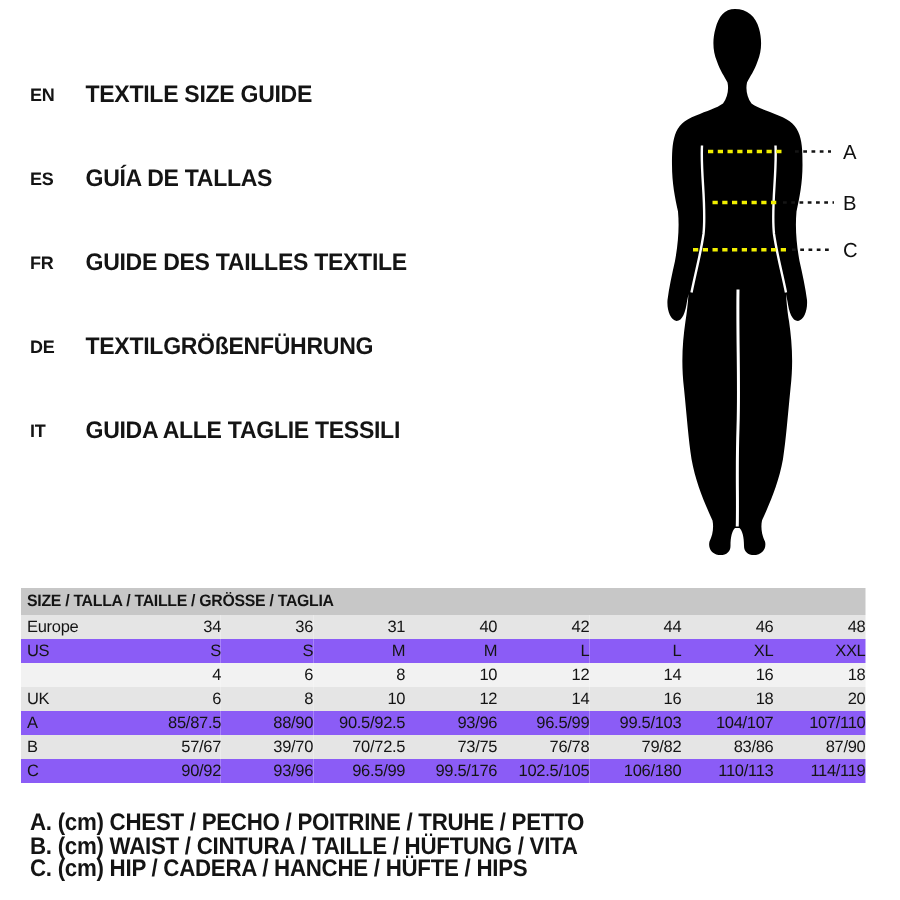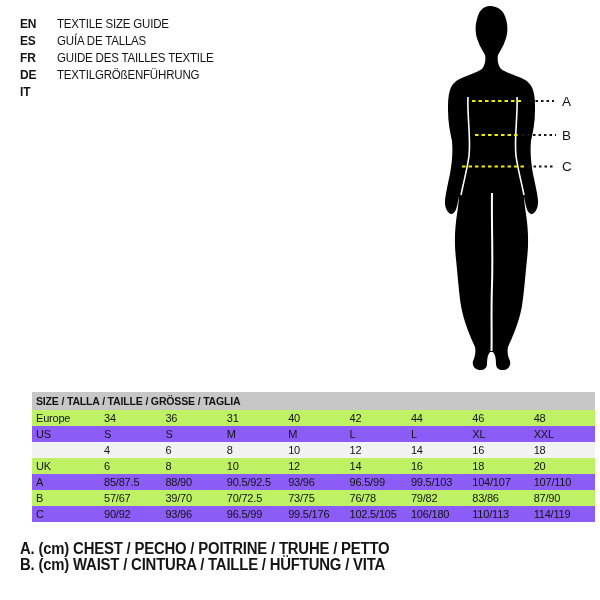--- a/index.html
+++ b/index.html
@@ -3,51 +3,51 @@
 <meta charset="utf-8">
 <style>
   html,body{margin:0;padding:0;background:#fff;}
   .canvas{
     position:relative;width:600px;height:600px;background:#ffffff;
     font-family:"Liberation Sans",sans-serif;color:#141414;overflow:hidden;
     letter-spacing:-0.2px;
   }
   
   .lang-list{position:absolute;left:20px;top:16px;}
-  .lang-row{display:flex;height:17px;line-height:17px;}
+  .lang-row{display:flex;height:17px;line-height:17px;margin-top:39px;}
   .lang-code{width:37px;font-weight:bold;font-size:12px;}
-  .lang-label{font-weight:normal;font-size:12px;white-space:nowrap;}
+  .lang-label{font-weight:bold;font-size:16px;white-space:nowrap;}
   .sx{display:inline-block;transform:scaleX(.93);transform-origin:0 50%;white-space:nowrap;}
   .sx96{display:inline-block;transform:scaleX(.96);transform-origin:0 50%;white-space:nowrap;}
 
   
   .figure{position:absolute;left:440px;top:0;width:160px;height:380px;}
   .figure svg{position:absolute;left:0;top:0;}
   .marker-label{position:absolute;left:122px;font-size:13.5px;font-weight:normal;color:#111;}
   .marker-a{top:94px;}
   .marker-b{top:128px;}
   .marker-c{top:159px;}
 
   
   .gender-heading{position:absolute;left:20px;top:367px;font-size:12px;font-weight:bold;}
 
   
   .size-table{
-    position:absolute;left:32px;top:392px;width:563px;
+    position:absolute;left:14px;top:392px;width:563px;
     border-collapse:collapse;table-layout:fixed;font-size:11px;
   }
   .size-table td,.size-table th{padding:0;margin:0;vertical-align:middle;}
   .size-table .hdr{
     height:18px;background:#c7c7c7;text-align:left;font-weight:bold;
     padding-left:4px;font-size:11px;
   }
   .size-table tr.data-row{height:16px;}
   .size-table td.rowlabel{text-align:left;padding-left:4px;}
-  .size-table td.cell{text-align:left;}
-  .bg-white{background:#bef264;}
+  .size-table td.cell{text-align:right;}
+  .bg-white{background:#e5e5e5;}
   .bg-gray{background:#8b5cf6;}
   .bg-light{background:#f2f2f2;}
 
   
   .legend{position:absolute;left:20px;top:541px;}
   .legend-row{height:15.5px;line-height:15.5px;font-size:16px;font-weight:bold;white-space:nowrap;}
 </style>
 </head>
 <body>
 
@@ -65,20 +65,21 @@
     <div class="lang-row">
       <span class="lang-code">FR</span>
       <span class="lang-label"><span class="sx96">GUIDE DES TAILLES TEXTILE</span></span>
     </div>
     <div class="lang-row">
       <span class="lang-code">DE</span>
       <span class="lang-label"><span class="sx96">TEXTILGRÖßENFÜHRUNG</span></span>
     </div>
     <div class="lang-row">
       <span class="lang-code">IT</span>
+      <span class="lang-label"><span class="sx96">GUIDA ALLE TAGLIE TESSILI</span></span>
     </div>
   </div>
 
   <div class="figure">
     <svg width="160" height="380" viewBox="0 0 160 380">
       <path fill="#000000" d="
         M 50 6
         C 58 6 64 11 66 19
         C 68 26 68 34 65 41
         C 63 47 60 51 58 55
@@ -233,15 +234,16 @@
       <td class="cell">106/180</td>
       <td class="cell">110/113</td>
       <td class="cell">114/119</td>
     </tr>
   </tbody>
     </table>
 
   <div class="legend">
     <div class="legend-row"><span class="sx">A. (cm) CHEST / PECHO / POITRINE / TRUHE / PETTO</span></div>
     <div class="legend-row"><span class="sx">B. (cm) WAIST / CINTURA / TAILLE / HÜFTUNG / VITA</span></div>
+    <div class="legend-row"><span class="sx">C. (cm) HIP / CADERA / HANCHE / HÜFTE / HIPS</span></div>
   </div>
 
 </div>
 
 </body></html>

